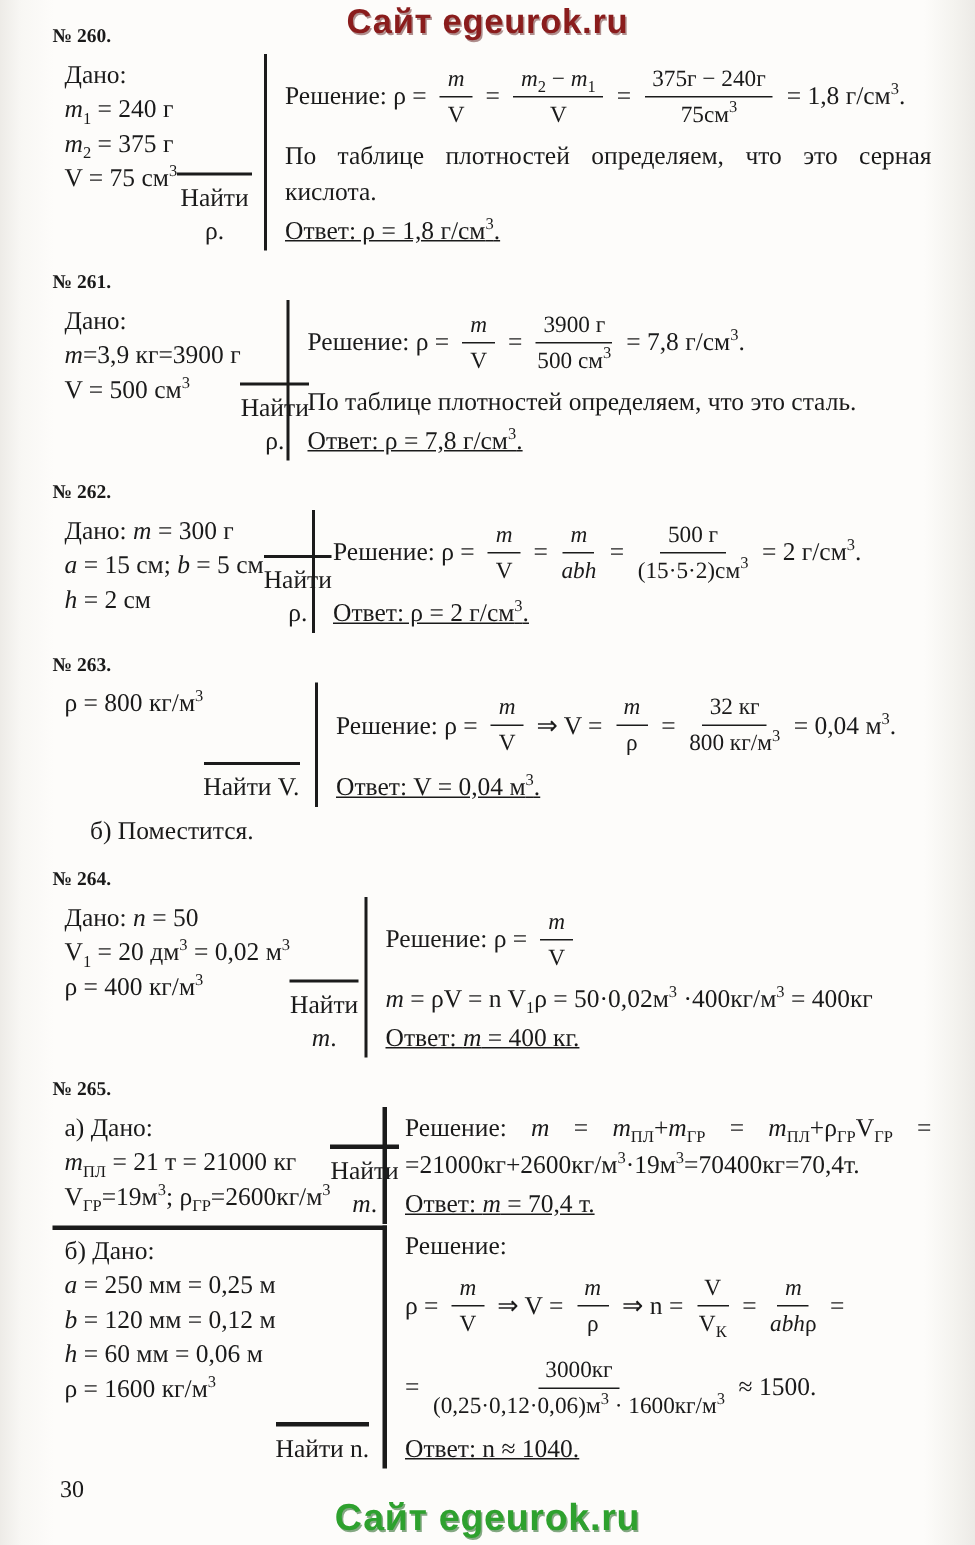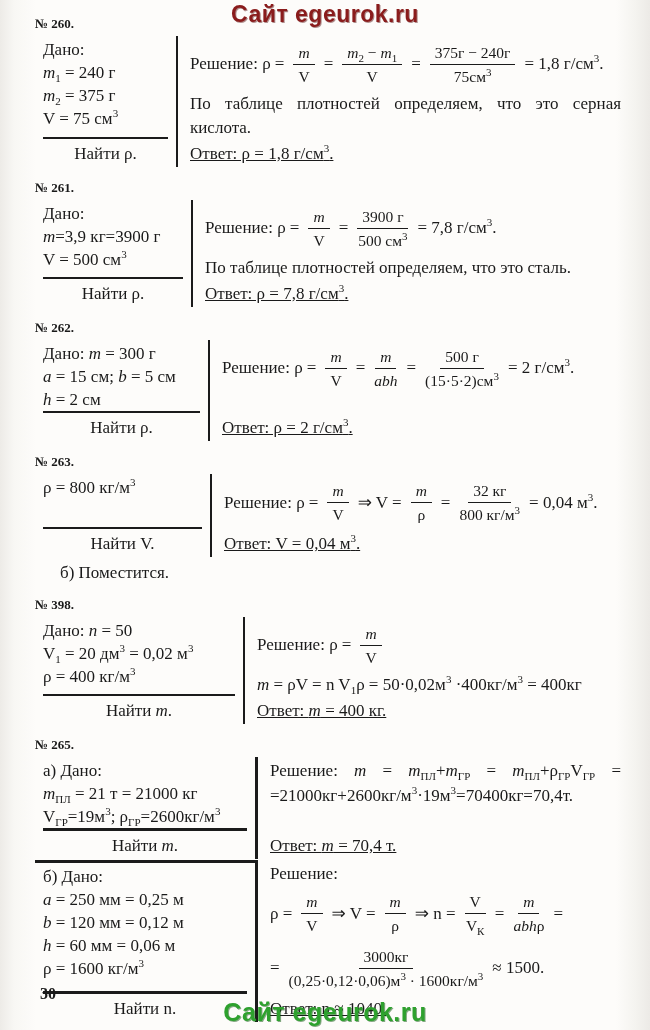--- a/index.html
+++ b/index.html
@@ -12,27 +12,27 @@
   .site-header{
     position:absolute;top:1px;left:0;width:100%;text-align:center;
     font-family:"Liberation Sans",sans-serif;font-weight:700;font-size:23px;
     letter-spacing:.5px;text-shadow:1px 1px 0 rgba(80,8,8,.45);
   }
   .site-footer{
     position:absolute;bottom:3px;left:0;width:100%;text-align:center;
     font-family:"Liberation Sans",sans-serif;font-weight:700;font-size:25px;
     letter-spacing:.5px;text-shadow:1px 1px 0 rgba(12,84,12,.5);
   }
-  .footer-num{position:absolute;left:40px;bottom:27px;font-size:16px;font-weight:bold;}
+  .footer-num{position:absolute;left:40px;bottom:27px;font-size:16px;}
   .problem{margin:0 27px 0 35px;}
   .problem + .problem{margin-top:10px;}
   .pnum{font-weight:700;font-size:13px;line-height:22px;}
   .pbody{display:flex;align-items:stretch;margin-top:1px;}
   .left{
-    flex:0 0 auto;display:flex;flex-direction:column;box-sizing:border-box;
+    flex:0 0 auto;display:flex;flex-direction:row;box-sizing:border-box;
     border-right:2.6px solid #1b1b1b;padding:2px 8px 0 8px;
   }
   .gline{line-height:23px;white-space:nowrap;}
   .find{margin-top:auto;border-top:2.6px solid #1b1b1b;padding:4px 0 2px;line-height:22px;text-align:center;}
   .right{flex:1;display:flex;flex-direction:column;padding:1px 2px 0 12px;min-width:0;}
   .eq{display:flex;align-items:center;min-height:44px;margin:1px 0;}
   .eq .t{margin:16px 4px;white-space:nowrap;}
   .eq .t:first-child{margin-left:0;}
   .frac{display:inline-flex;flex-direction:column;align-items:center;margin:0 5px;
         font-size:15.5px;line-height:19px;text-align:center;}
@@ -188,21 +188,21 @@
             </span>
           <span class="t">= 0,04 м<sup>3</sup>.</span>
         </div>
         <div class="answer">Ответ: V = 0,04 м<sup>3</sup>.</div>
       </div>
     </div>
     <div class="extra">б) Поместится.</div>
   </section>
 
   <section class="problem">
-    <div class="pnum">№ 398.</div>
+    <div class="pnum">№ 264.</div>
     <div class="pbody">
       <div class="left" style="width:210px">
         <div>
           <div class="gline">Дано: <i>n</i> = 50</div>
           <div class="gline">V<sub>1</sub> = 20 дм<sup>3</sup> = 0,02 м<sup>3</sup></div>
           <div class="gline">ρ = 400 кг/м<sup>3</sup></div>
         </div>
         <div class="find">Найти <i>m</i>.</div>
       </div>
       <div class="right">

